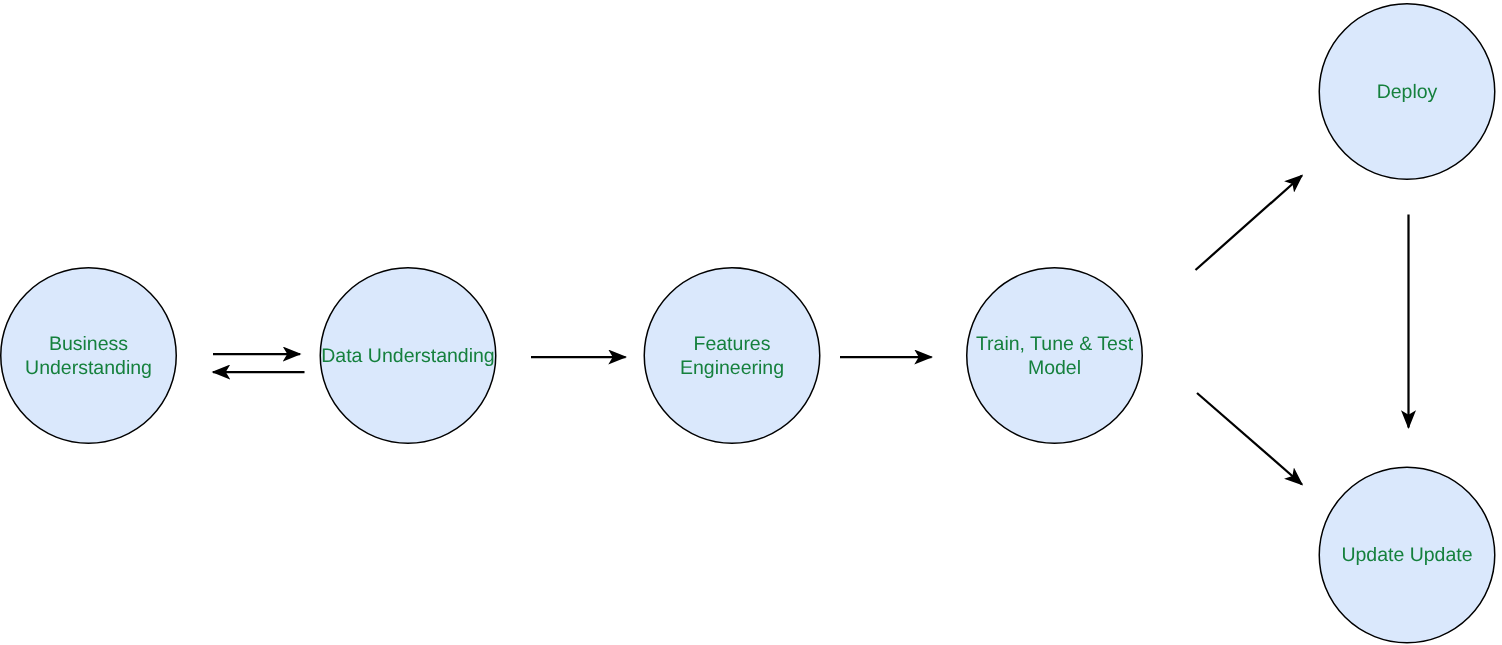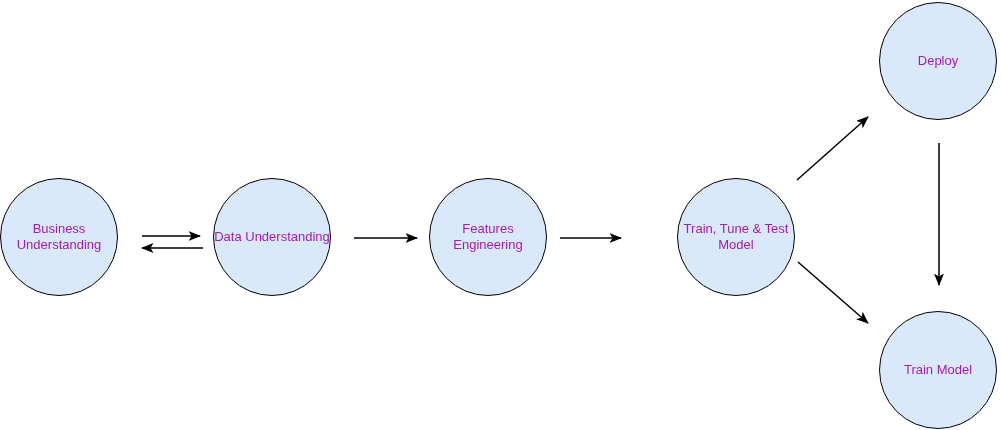--- a/index.html
+++ b/index.html
@@ -33,21 +33,21 @@
     display: flex;
     align-items: center;
     justify-content: center;
   }
   .node-label {
     width: 124px;
     margin: 0 -6px;
     text-align: center;
     font-size: 13px;
     line-height: 1.25;
-    color: #a21caf;
+    color: #15803d;
   }
 </style>
 </head>
 <body>
 
 <div id="canvas">
 
   <svg id="edges" viewBox="0 0 1001 430" xmlns="http://www.w3.org/2000/svg">
     <defs>
       <marker id="arrowhead" markerUnits="userSpaceOnUse" markerWidth="13" markerHeight="10" refX="11.5" refY="5" orient="auto">
@@ -75,25 +75,25 @@
   </div>
 
   <div class="node" style="left:213px; top:178px;">
     <div class="node-label">Data Understanding</div>
   </div>
 
   <div class="node" style="left:429px; top:178px;">
     <div class="node-label">Features Engineering</div>
   </div>
 
-  <div class="node" style="left:677px; top:178px;">
+  <div class="node" style="left:644px; top:178px;">
     <div class="node-label">Train, Tune &amp; Test Model</div>
   </div>
 
   <div class="node" style="left:879px; top:2px;">
     <div class="node-label">Deploy</div>
   </div>
 
   <div class="node" style="left:879px; top:311px;">
-    <div class="node-label">Train Model</div>
+    <div class="node-label">Update Update</div>
   </div>
 
 </div>
 
 </body></html>

